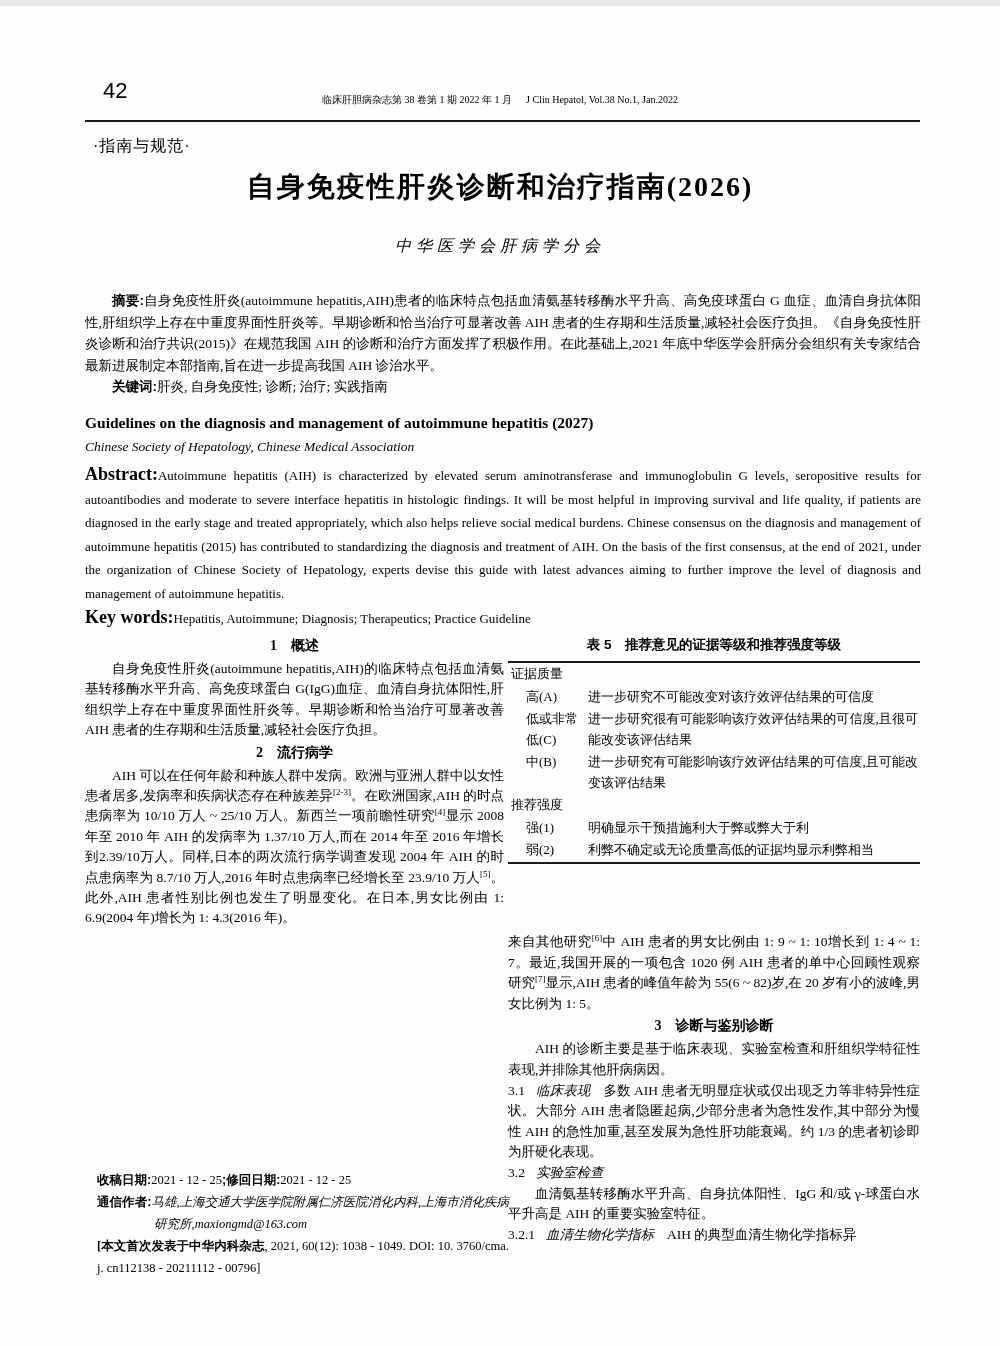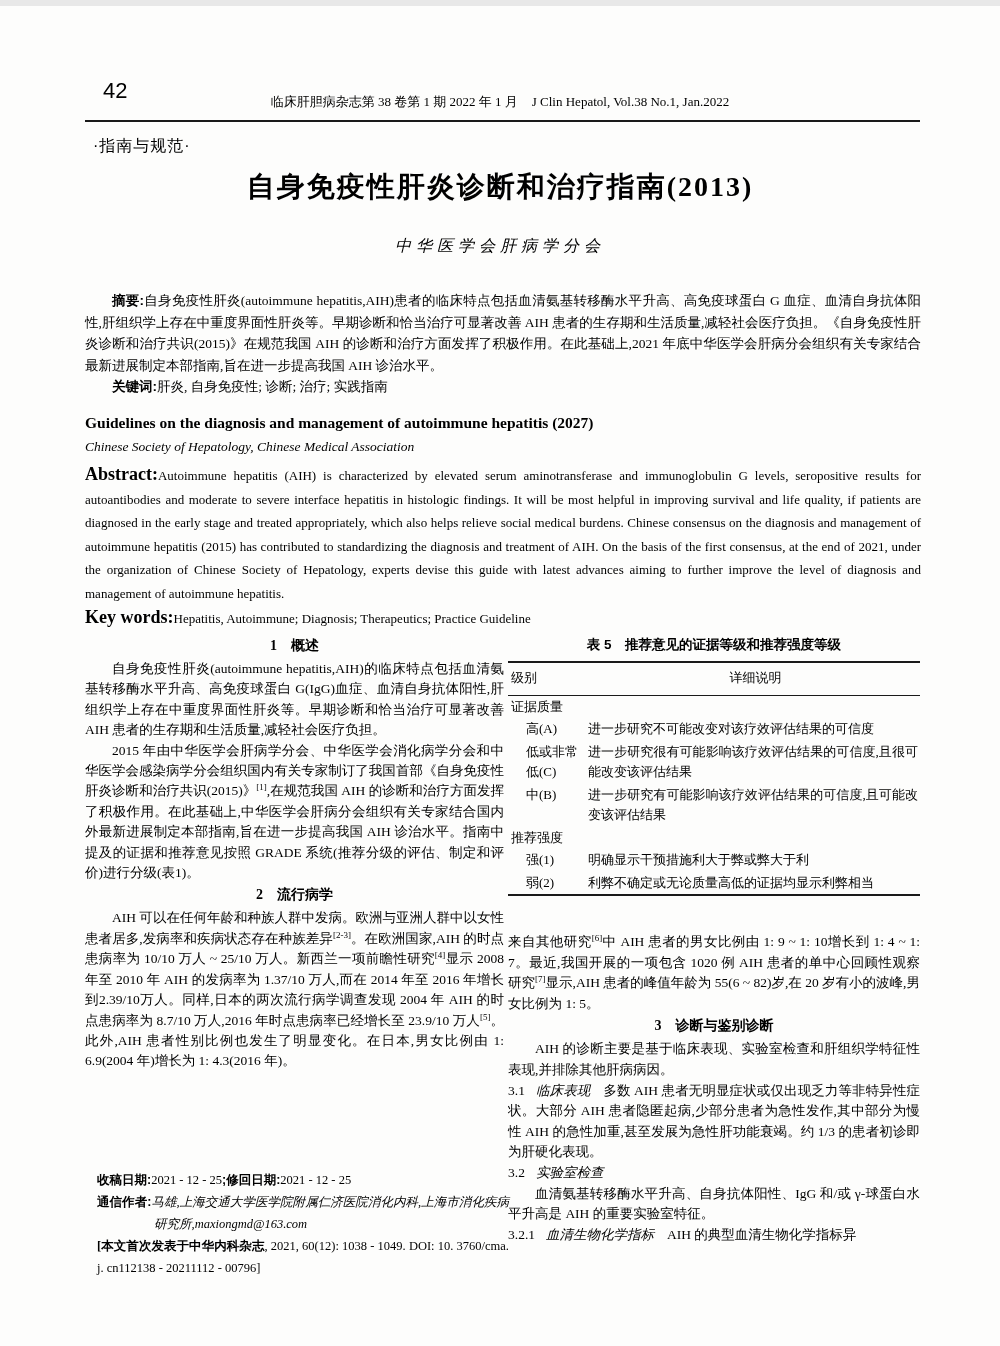--- a/index.html
+++ b/index.html
@@ -9,21 +9,21 @@
     font-family:"Liberation Serif","DejaVu Serif",serif;
     overflow:hidden;
   }
   .hei { font-family:"Liberation Sans","DejaVu Sans",sans-serif; font-weight:bold; }
   .kai { font-style:italic; }
   sup.ref { font-size:9px; line-height:0; vertical-align:super; }
 
   
   .pagenum { position:absolute; left:103px; top:72px; font-size:22px;
              font-family:"Liberation Sans","DejaVu Sans",sans-serif; }
-  .masthead { position:absolute; left:0; right:0; top:87px; text-align:center; font-size:13px; }
+  .masthead { position:absolute; left:0; right:0; top:87px; text-align:center; font-size:10px; }
   .masthead .jcn { margin-right:14px; }
   .hdr-rule { position:absolute; left:85px; top:114px; width:835px; height:2px; background:#1a1a1a; }
   .col-label { position:absolute; left:93px; top:130px; font-size:16px; letter-spacing:1px;
                font-family:"Liberation Sans","DejaVu Sans",sans-serif; }
 
   
   .doc-title { position:absolute; left:0; right:0; top:162px; margin:0; text-align:center;
                font-size:28px; font-weight:bold; letter-spacing:2px; }
   .doc-author { position:absolute; left:0; right:0; top:230px; text-align:center;
                 font-size:16px; letter-spacing:5px; font-style:italic; }
@@ -77,56 +77,51 @@
 
 <div class="page">
 
   <div class="pagenum">42</div>
   <div class="masthead">
     <span class="jcn">临床肝胆病杂志第 38 卷第 1 期 2022 年 1 月</span><span>J Clin Hepatol, Vol.38 No.1, Jan.2022</span>
   </div>
   <div class="hdr-rule"></div>
   <div class="col-label">·指南与规范·</div>
 
-  <h1 class="doc-title">自身免疫性肝炎诊断和治疗指南(2013)</h1>
+  <h1 class="doc-title">自身免疫性肝炎诊断和治疗指南(2026)</h1>
   <div class="doc-author">中华医学会肝病学分会</div>
 
   <div class="abs-cn">
     <p><b class="hei">摘要:</b><span>自身免疫性肝炎(autoimmune hepatitis,AIH)患者的临床特点包括血清氨基转移酶水平升高、高免疫球蛋白 G 血症、血清自身抗体阳性,肝组织学上存在中重度界面性肝炎等。早期诊断和恰当治疗可显著改善 AIH 患者的生存期和生活质量,减轻社会医疗负担。《自身免疫性肝炎诊断和治疗共识(2015)》在规范我国 AIH 的诊断和治疗方面发挥了积极作用。在此基础上,2021 年底中华医学会肝病分会组织有关专家结合最新进展制定本部指南,旨在进一步提高我国 AIH 诊治水平。</span></p>
     <p><b class="hei">关键词:</b><span>肝炎, 自身免疫性; 诊断; 治疗; 实践指南</span></p>
   </div>
 
   <div class="abs-en">
     <h2 class="en-title">Guidelines on the diagnosis and management of autoimmune hepatitis (2027)</h2>
     <div class="en-authors">Chinese Society of Hepatology, Chinese Medical Association</div>
     <p class="en-abstract"><b>Abstract:</b><span>Autoimmune hepatitis (AIH) is characterized by elevated serum aminotransferase and immunoglobulin G levels, seropositive results for autoantibodies and moderate to severe interface hepatitis in histologic findings. It will be most helpful in improving survival and life quality, if patients are diagnosed in the early stage and treated appropriately, which also helps relieve social medical burdens. Chinese consensus on the diagnosis and management of autoimmune hepatitis (2015) has contributed to standardizing the diagnosis and treatment of AIH. On the basis of the first consensus, at the end of 2021, under the organization of Chinese Society of Hepatology, experts devise this guide with latest advances aiming to further improve the level of diagnosis and management of autoimmune hepatitis.</span></p>
     <p class="en-kw"><b>Key words:</b><span>Hepatitis, Autoimmune; Diagnosis; Therapeutics; Practice Guideline</span></p>
   </div>
 
   <div class="col-left">
     <h3 class="sec">1　概述</h3>
     <p class="body ind">自身免疫性肝炎(autoimmune hepatitis,AIH)的临床特点包括血清氨基转移酶水平升高、高免疫球蛋白 G(IgG)血症、血清自身抗体阳性,肝组织学上存在中重度界面性肝炎等。早期诊断和恰当治疗可显著改善 AIH 患者的生存期和生活质量,减轻社会医疗负担。</p>
-    <p class="body ind"><span>2015 年由中华医学会肝病学分会、中华医学会消化病学分会和中华医学会感染病学分会组织国内有关专家制订了我国首部《自身免疫性肝炎诊断和治疗共识(2015)》</span><sup class="ref">[1]</sup><span>,在规范我国 AIH 的诊断和治疗方面发挥了积极作用。在此基础上,中华医学会肝病分会组织有关专家结合国内外最新进展制定本部指南,旨在进一步提高我国 AIH 诊治水平。指南中提及的证据和推荐意见按照 GRADE 系统(推荐分级的评估、制定和评价)进行分级(表1)。</span></p>
     <h3 class="sec">2　流行病学</h3>
     <p class="body ind"><span>AIH 可以在任何年龄和种族人群中发病。欧洲与亚洲人群中以女性患者居多,发病率和疾病状态存在种族差异</span><sup class="ref">[2-3]</sup><span>。在欧洲国家,AIH 的时点患病率为 10/10 万人 ~ 25/10 万人。新西兰一项前瞻性研究</span><sup class="ref">[4]</sup><span>显示 2008 年至 2010 年 AIH 的发病率为 1.37/10 万人,而在 2014 年至 2016 年增长到2.39/10万人。同样,日本的两次流行病学调查发现 2004 年 AIH 的时点患病率为 8.7/10 万人,2016 年时点患病率已经增长至 23.9/10 万人</span><sup class="ref">[5]</sup><span>。此外,AIH 患者性别比例也发生了明显变化。在日本,男女比例由 1: 6.9(2004 年)增长为 1: 4.3(2016 年)。</span></p>
   </div>
 
   <div class="footnotes">
     <div class="fn-line"><b class="hei">收稿日期:</b><span>2021 - 12 - 25</span><b class="hei">;修回日期:</b><span>2021 - 12 - 25</span></div>
     <div class="fn-line hang"><b class="hei">通信作者:</b><span class="kai">马雄,上海交通大学医学院附属仁济医院消化内科,上海市消化疾病研究所,maxiongmd@163.com</span></div>
     <div class="fn-line"><b>[本文首次发表于中华内科杂志</b><span>, 2021, 60(12): 1038 - 1049. DOI: 10. 3760/cma. j. cn112138 - 20211112 - 00796]</span></div>
   </div>
 
   <div class="tblbox">
     <div class="tbl-caption">表 5　推荐意见的证据等级和推荐强度等级</div>
     <div class="tbl">
-      <div class="tbl-head">
-        <span class="th-level">级别</span>
-        <span class="th-desc">详细说明</span>
-      </div>
       <div class="tbl-row">
           <span class="td-level cat">证据质量</span>
           <span class="td-desc"></span>
         </div>
       <div class="tbl-row">
           <span class="td-level">高(A)</span>
           <span class="td-desc">进一步研究不可能改变对该疗效评估结果的可信度</span>
         </div>
       <div class="tbl-row">
           <span class="td-level">低或非常低(C)</span>

